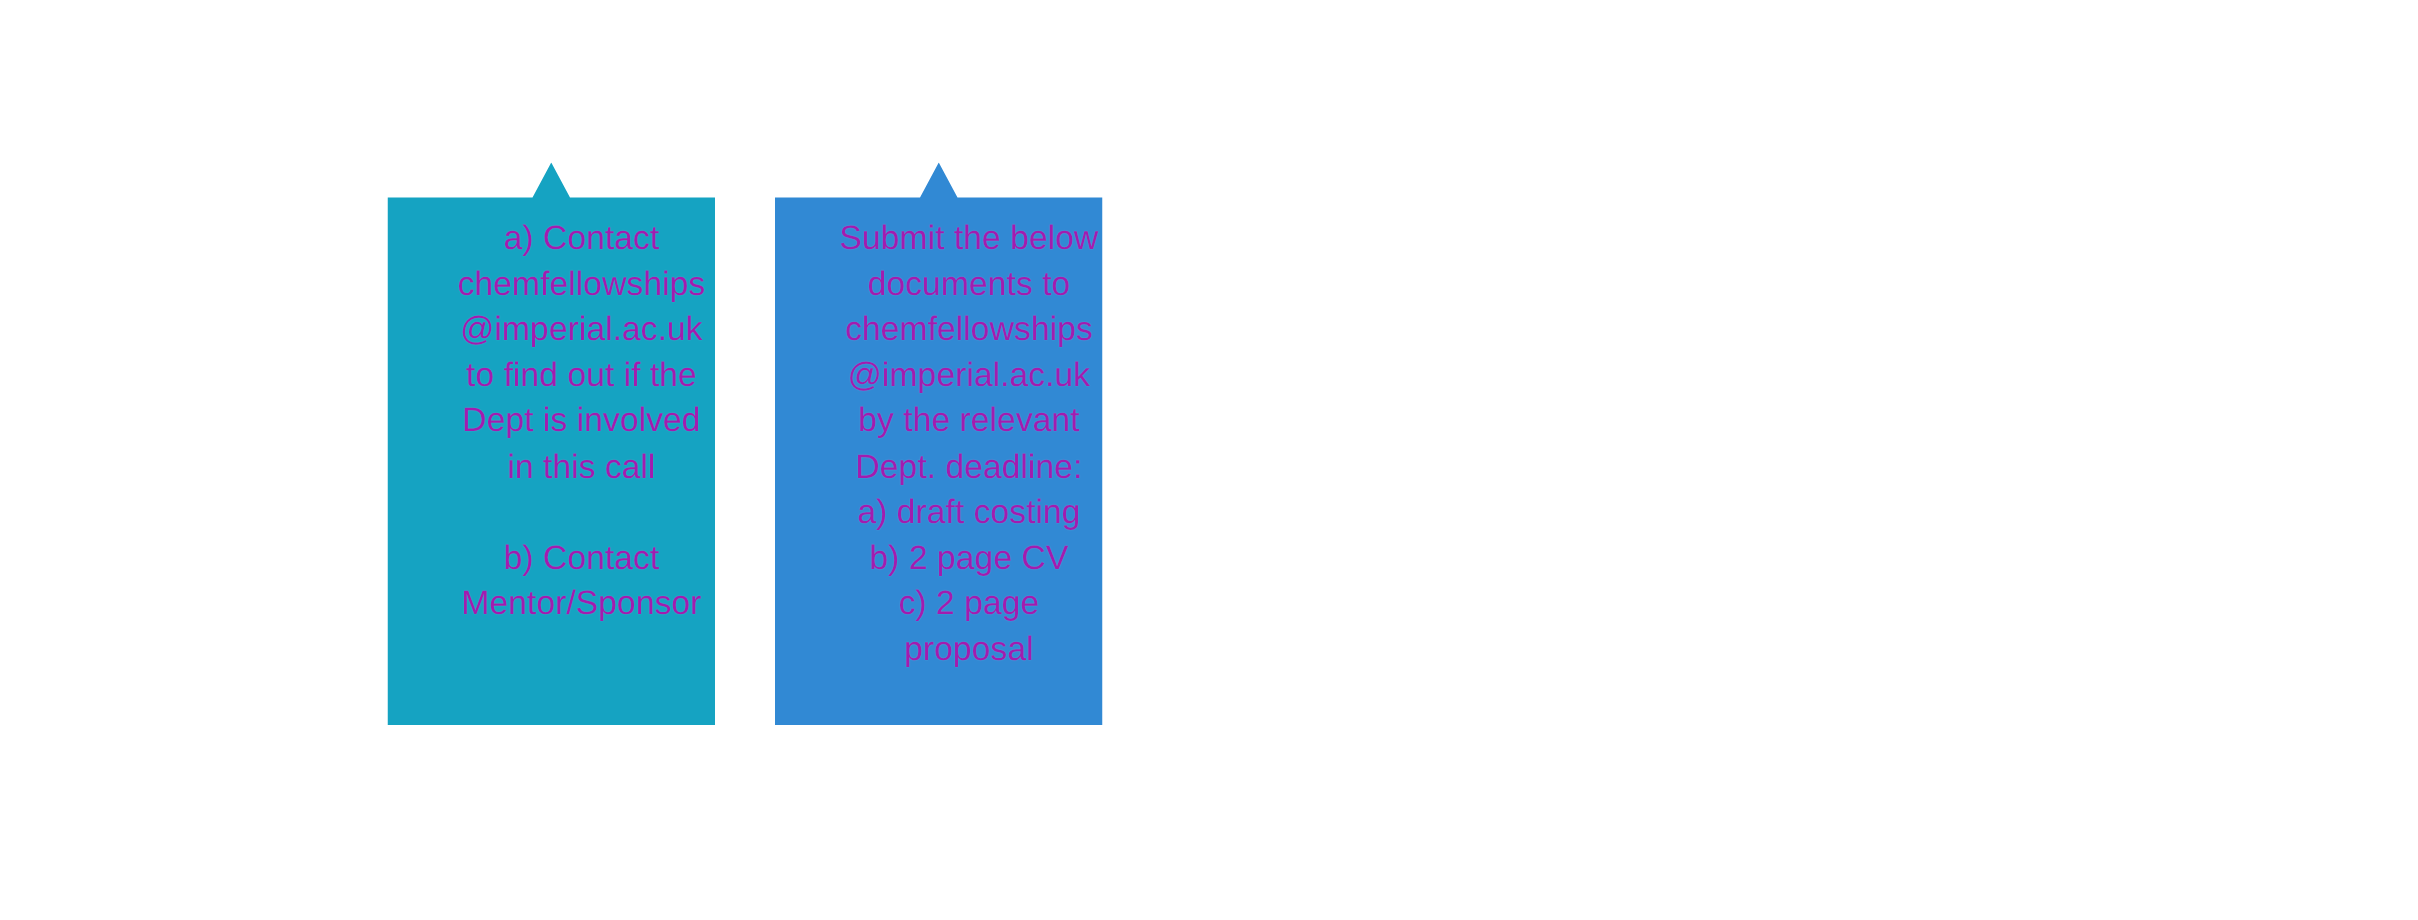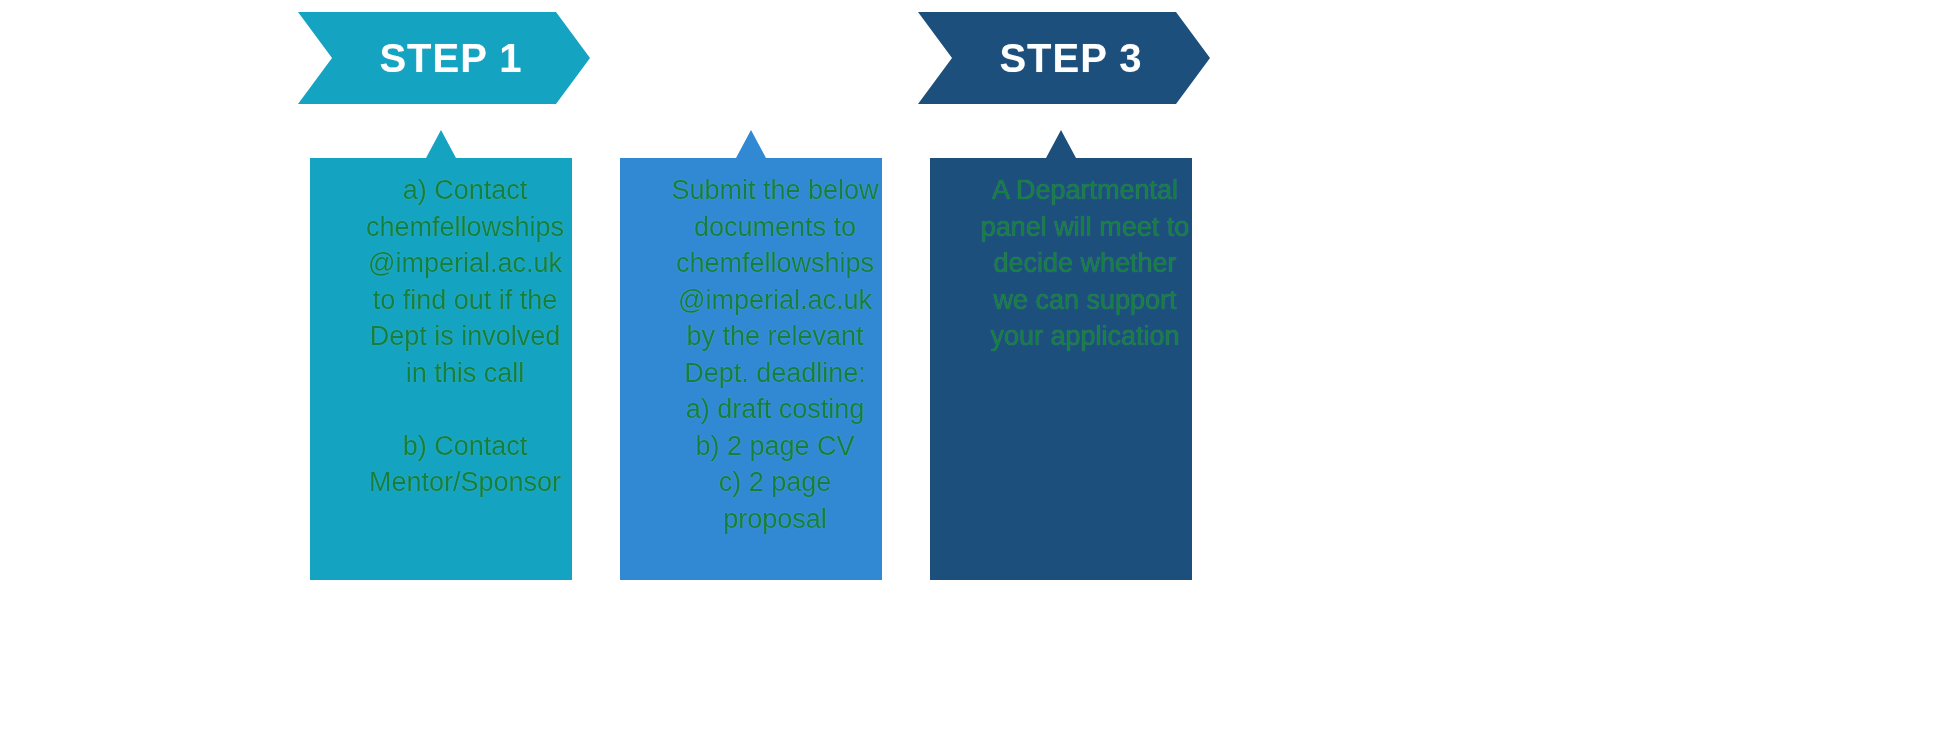--- a/index.html
+++ b/index.html
@@ -75,42 +75,36 @@
     left: 0;
     top: 0;
     width: 262px;
     height: 450px;
   }
   .body-text {
     position: absolute;
     left: 0;
     top: 42px;
     width: 310px;
-    color: #15803d;
+    color: #a21caf;
     font-size: 27px;
     line-height: 36.5px;
     text-align: center;
     white-space: pre-line;
     padding: 0 6px;
     box-sizing: border-box;
     text-shadow: 0 0 1px rgba(255,255,255,0.3);
   }
 </style>
 </head>
 <body>
 
 <div id="diagram">
 
   <div class="step-column step-col-1">
-    <div class="chevron">
-      <svg viewBox="0 0 292 92" preserveAspectRatio="none">
-        <polygon points="0,0 258,0 292,46 258,92 0,92 34,46" fill="#15A3C2"></polygon>
-      </svg>
-      <div class="chevron-label">STEP 1</div>
-    </div>
     <div class="body-box">
       <svg viewBox="0 0 262 450" preserveAspectRatio="none">
         <polygon points="0,28 116,28 131,0 146,28 262,28 262,450 0,450" fill="#15A3C2"></polygon>
       </svg>
       <div class="body-text">a) Contact
 chemfellowships
 @imperial.ac.uk
 to find out if the
 Dept is involved
 in this call
@@ -132,31 +126,15 @@
 by the relevant
 Dept. deadline:
 a) draft costing
 b) 2 page CV
 c) 2 page
 proposal</div>
     </div>
   </div>
 
   <div class="step-column step-col-3">
-    <div class="chevron">
-      <svg viewBox="0 0 292 92" preserveAspectRatio="none">
-        <polygon points="0,0 258,0 292,46 258,92 0,92 34,46" fill="#1C4F7C"></polygon>
-      </svg>
-      <div class="chevron-label">STEP 3</div>
-    </div>
-    <div class="body-box">
-      <svg viewBox="0 0 262 450" preserveAspectRatio="none">
-        <polygon points="0,28 116,28 131,0 146,28 262,28 262,450 0,450" fill="#1C4F7C"></polygon>
-      </svg>
-      <div class="body-text">A Departmental
-panel will meet to
-decide whether
-we can support
-your application</div>
-    </div>
   </div>
 
 </div>
 
 </body></html>

